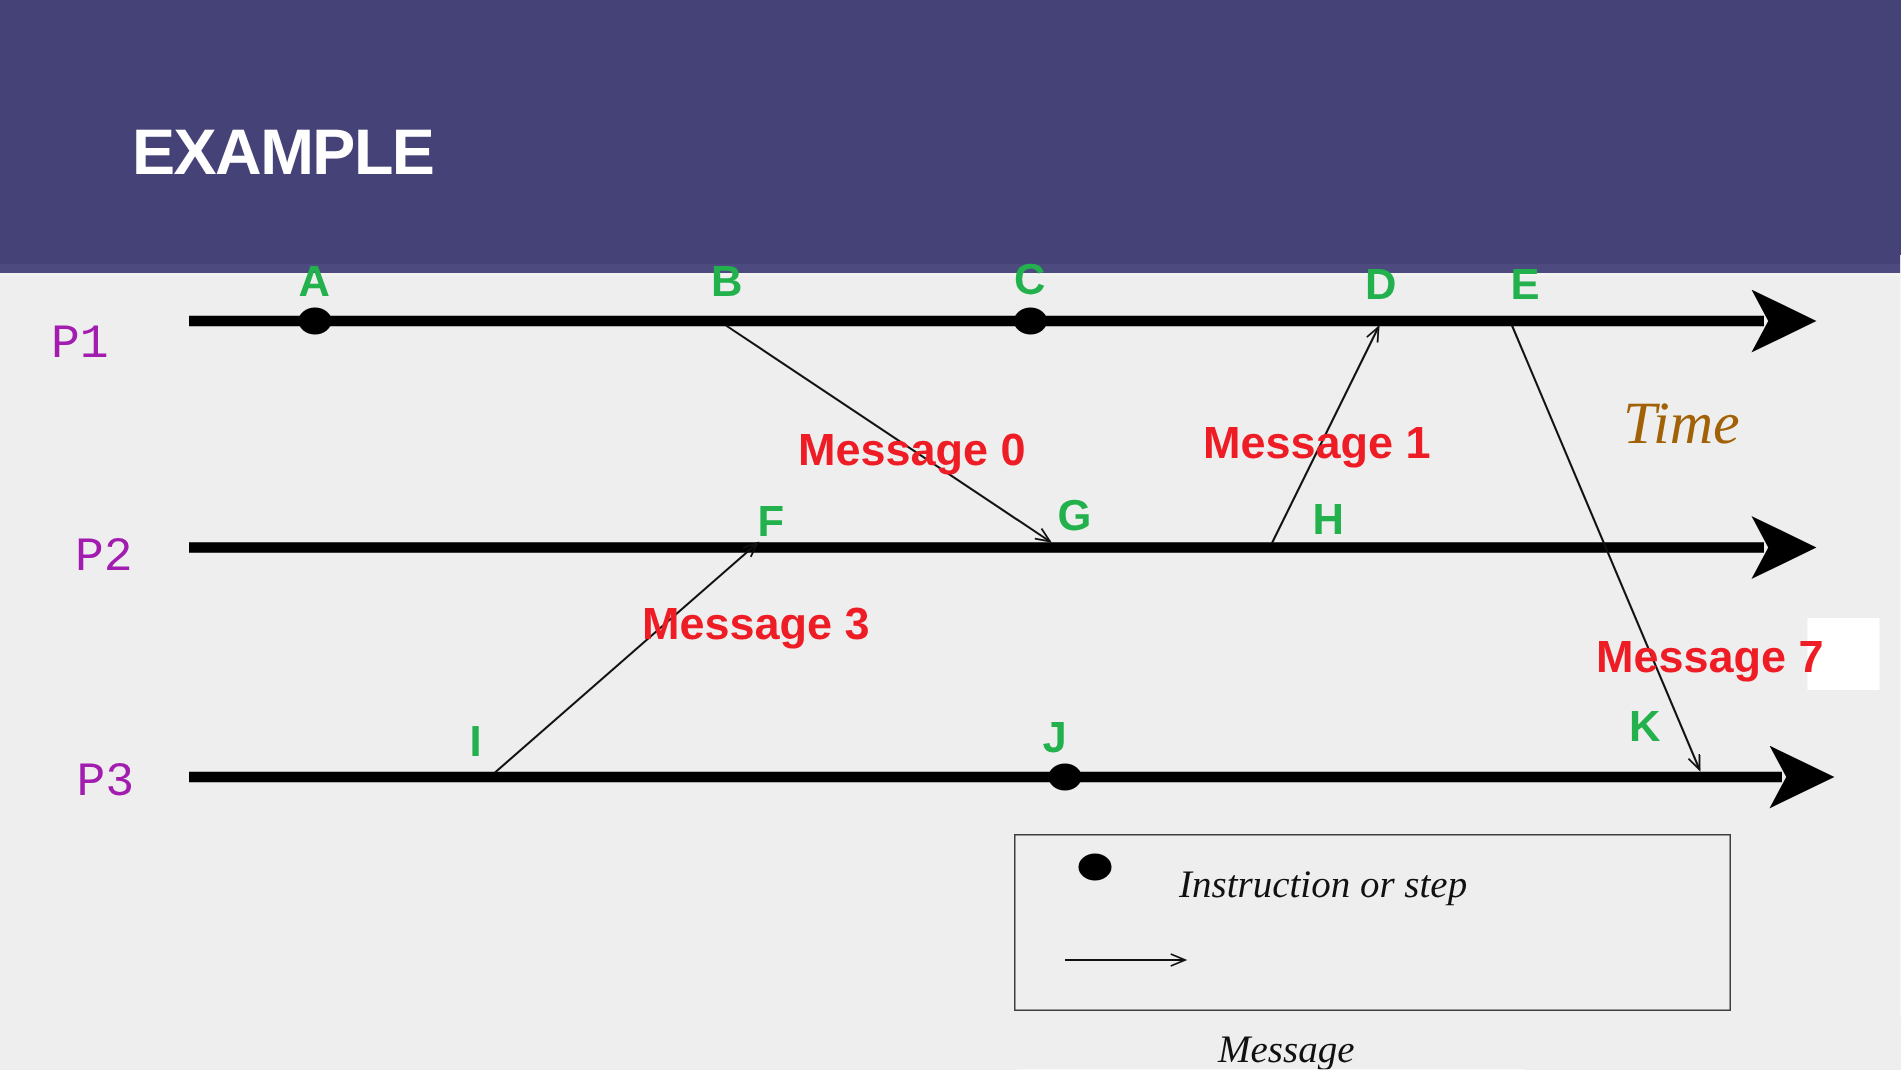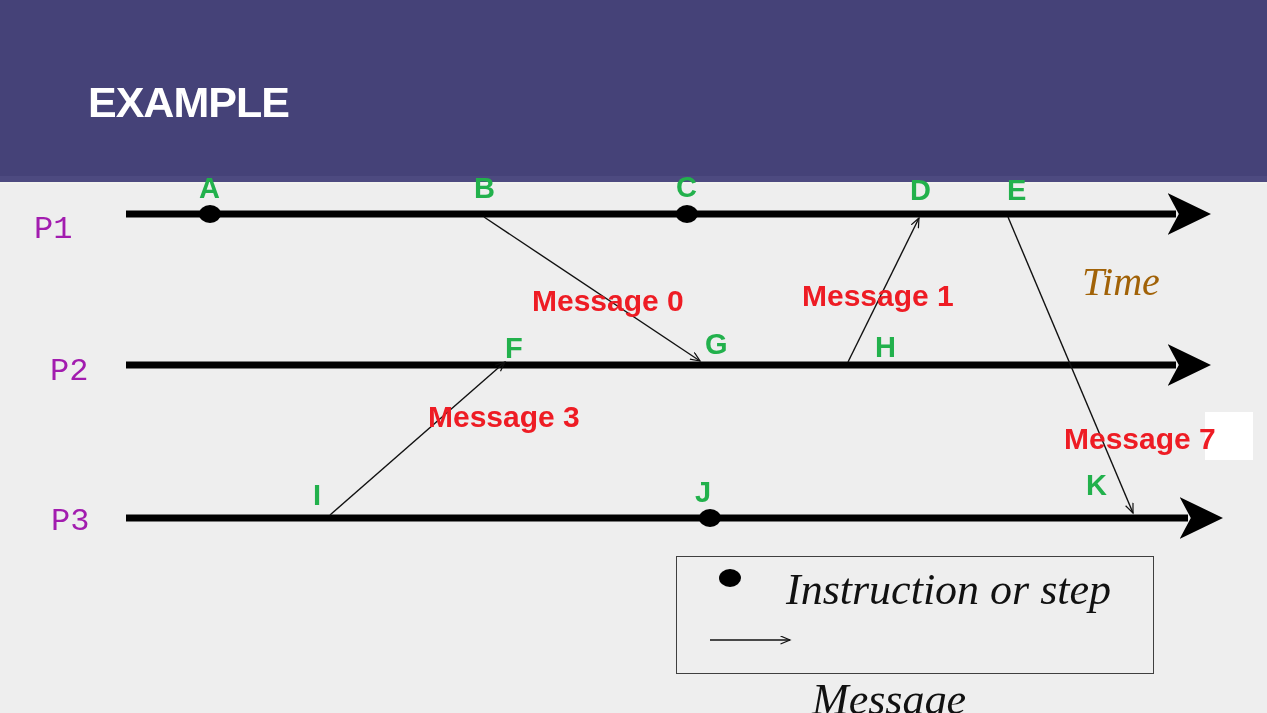--- a/index.html
+++ b/index.html
@@ -120,21 +120,21 @@
     height: 118px;
     border: 1px solid #3f3f3f;
     background: transparent;
     box-sizing: border-box;
   }
   .legend-text {
     position: absolute;
     color: #111111;
     font-family: "Liberation Serif", serif;
     font-style: italic;
-    font-size: 44px;
+    font-size: 26px;
     line-height: 38px;
     white-space: nowrap;
   }
 </style>
 </head>
 <body>
 
 <div id="slide">
 
   <div id="banner"></div>

